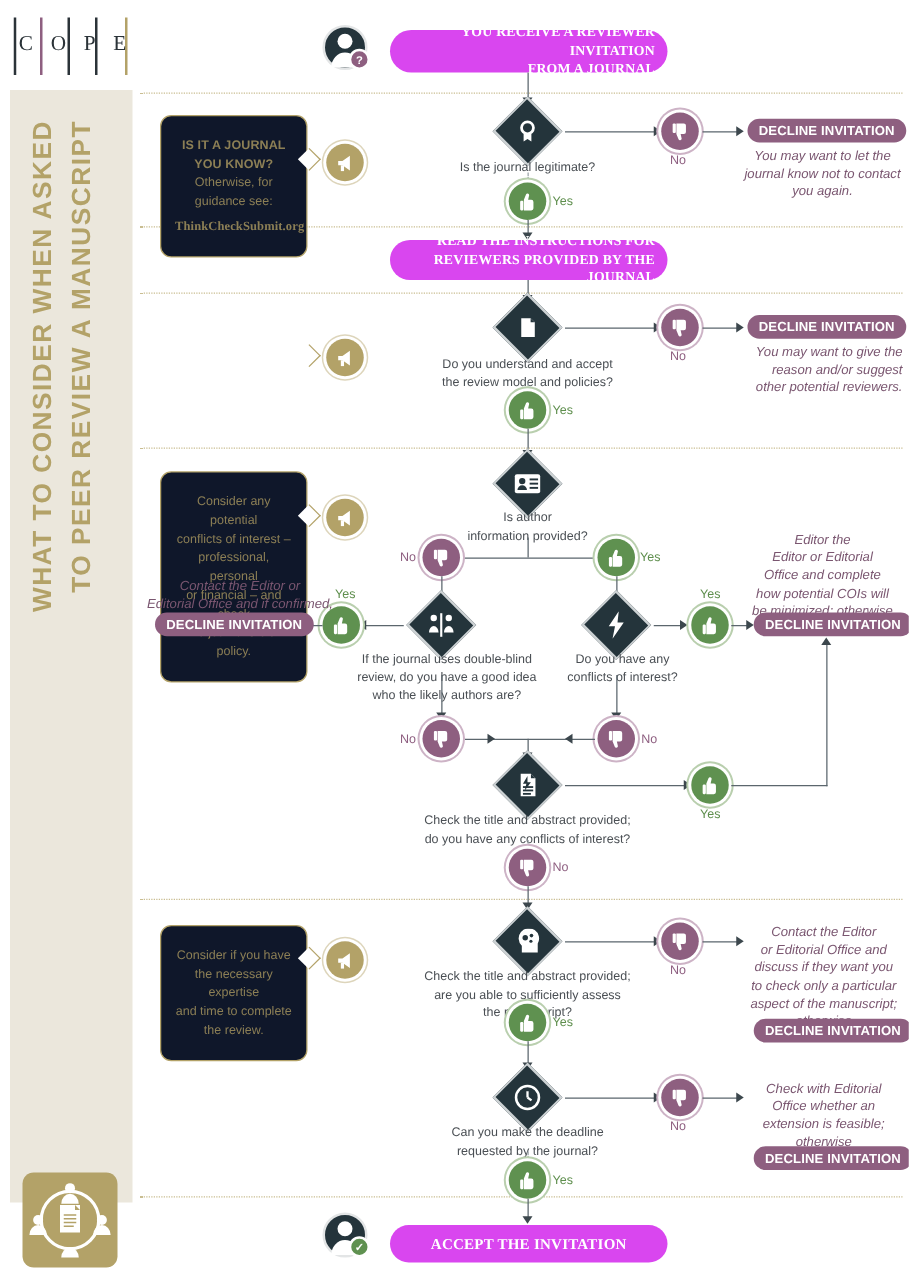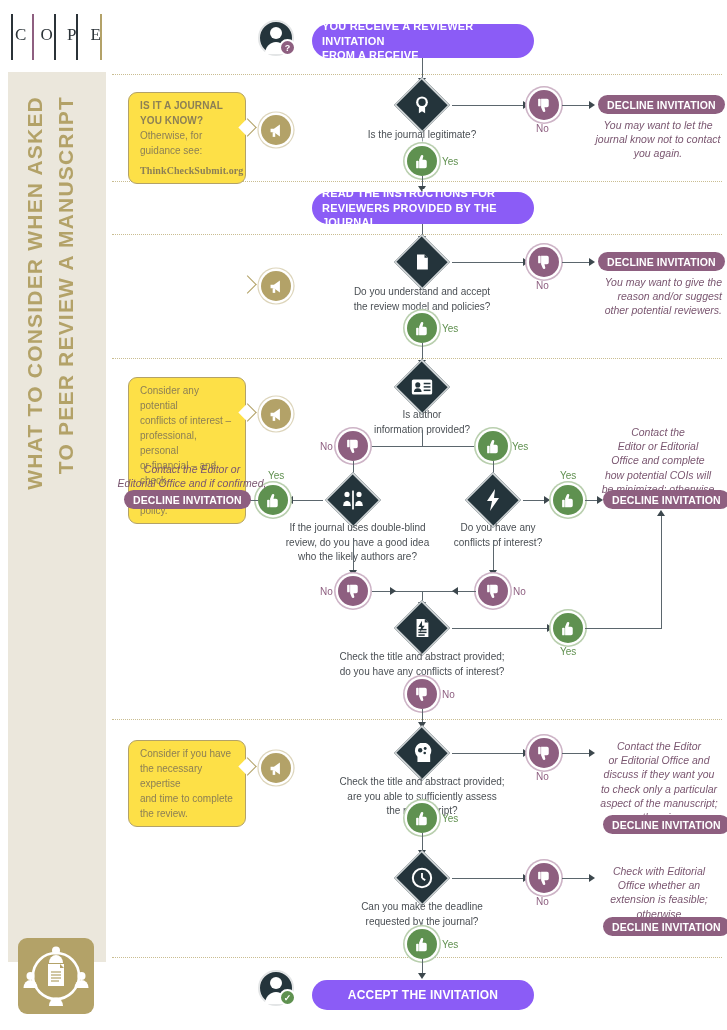--- a/index.html
+++ b/index.html
@@ -53,27 +53,28 @@
   }
 
   
   .divider {
     height: 0; border-top: 1.6px dotted #c9bd91;
     left: 112px; width: 610px;
   }
 
   
   .pill {
-    background: #8b5cf6; color: #ffffff;
+    background: #d946ef; color: #ffffff;
     border-radius: 999px;
     display: flex; align-items: center; justify-content: center;
-    text-align: left;
+    text-align: right;
     font-weight: bold; font-size: 11px; letter-spacing: .2px;
     line-height: 1.35;
     padding: 0 10px;
+    font-family: Liberation Serif, serif;
   }
 
   
   .decline {
     background: #8e5f80; color: #ffffff;
     border-radius: 999px;
     display: flex; align-items: center; justify-content: center;
     font-weight: bold; font-size: 10.5px; letter-spacing: .1px;
     height: 19px; white-space: nowrap; padding: 0 9px;
   }
@@ -112,23 +113,24 @@
     width: 30px; height: 30px; border-radius: 50%;
     display: flex; align-items: center; justify-content: center;
     position: absolute;
   }
   .thumb.up   { background: #5f9150; box-shadow: 0 0 0 2.4px #ffffff, 0 0 0 4px #b9cfae; }
   .thumb.down { background: #8e5f80; box-shadow: 0 0 0 2.4px #ffffff, 0 0 0 4px #cdb3c6; }
 
   
   .callout {
     border: 1.6px solid #b3a268; border-radius: 9px;
-    background: #fde047;
+    background: #0f172a;
     font-size: 10px; line-height: 1.5; color: #8c7f55;
-    padding: 5px 11px;
+    padding: 16px 11px;
+    text-align: center;
   }
   .callout .strong { font-weight: bold; color: #8c7f55; letter-spacing: .1px; }
   .callout-tail {
     position: absolute; width: 13px; height: 13px;
     background: #ffffff;
     border-top: 1.6px solid #b3a268; border-right: 1.6px solid #b3a268;
     transform: rotate(45deg);
   }
   .speaker {
     position: absolute; width: 30px; height: 30px; border-radius: 50%;
@@ -224,21 +226,21 @@
     <svg width="32" height="32" viewBox="0 0 32 32">
       <circle cx="16" cy="11" r="6" fill="#ffffff"></circle>
       <path d="M5 32 a11 12 0 0 1 22 0 z" fill="#ffffff"></path>
     </svg>
     <div class="badge q">?</div>
   </div>
 
   <div class="abs pill" id="start-pill" style="left:312px; top:24px; width:222px; height:34px;">
     <span>
       <span>YOU RECEIVE A REVIEWER INVITATION</span><br>
-      <span>FROM A RECEIVE</span>
+      <span>FROM A JOURNAL</span>
     </span>
   </div>
 
   <div class="abs vline" style="left:422px; top:58px; height:26px;"></div>
   <div class="abs arrow-d" style="left:418px; top:78px;"></div>
 
   <div class="abs callout" style="left:128px; top:92px; width:118px;">
     <div class="strong">IS IT A JOURNAL</div>
     <div class="strong">YOU KNOW?</div>
     <div>Otherwise, for</div>
@@ -461,21 +463,21 @@
   <div class="thumb up" style="left:553px; top:485px;">
     <svg width="17" height="17" viewBox="0 0 20 20">
         <path d="M6 18 h7 a2 2 0 0 0 2-2 V10 a2 2 0 0 0-2-2 h-3 l1-4.5 a1.6 1.6 0 0 0-3-.4 L6 8 z" fill="#ffffff"></path>
         <rect x="2.5" y="9" width="3" height="9" rx="1" fill="#ffffff"></rect>
       </svg>
   </div>
   <div class="abs ylabel" style="left:560px; top:470px;">Yes</div>
   <div class="abs hline" style="left:585px; top:500px; width:16px;"></div>
   <div class="abs arrow-r" style="left:597px; top:496px;"></div>
   <div class="abs advice" style="left:592px; top:425px; width:132px;">
-    <span>Contact the</span><br>
+    <span>Editor the</span><br>
     <span>Editor or Editorial</span><br>
     <span>Office and complete</span><br>
     <span>how potential COIs will</span><br>
     <span>be minimized; otherwise</span>
   </div>
   <div class="abs decline" style="left:603px; top:490px;">DECLINE INVITATION</div>
 
   <div class="abs vline" style="left:353px; top:540px; height:36px;"></div>
   <div class="abs arrow-d" style="left:349px; top:570px;"></div>
   <div class="thumb down" style="left:338px; top:576px;">

